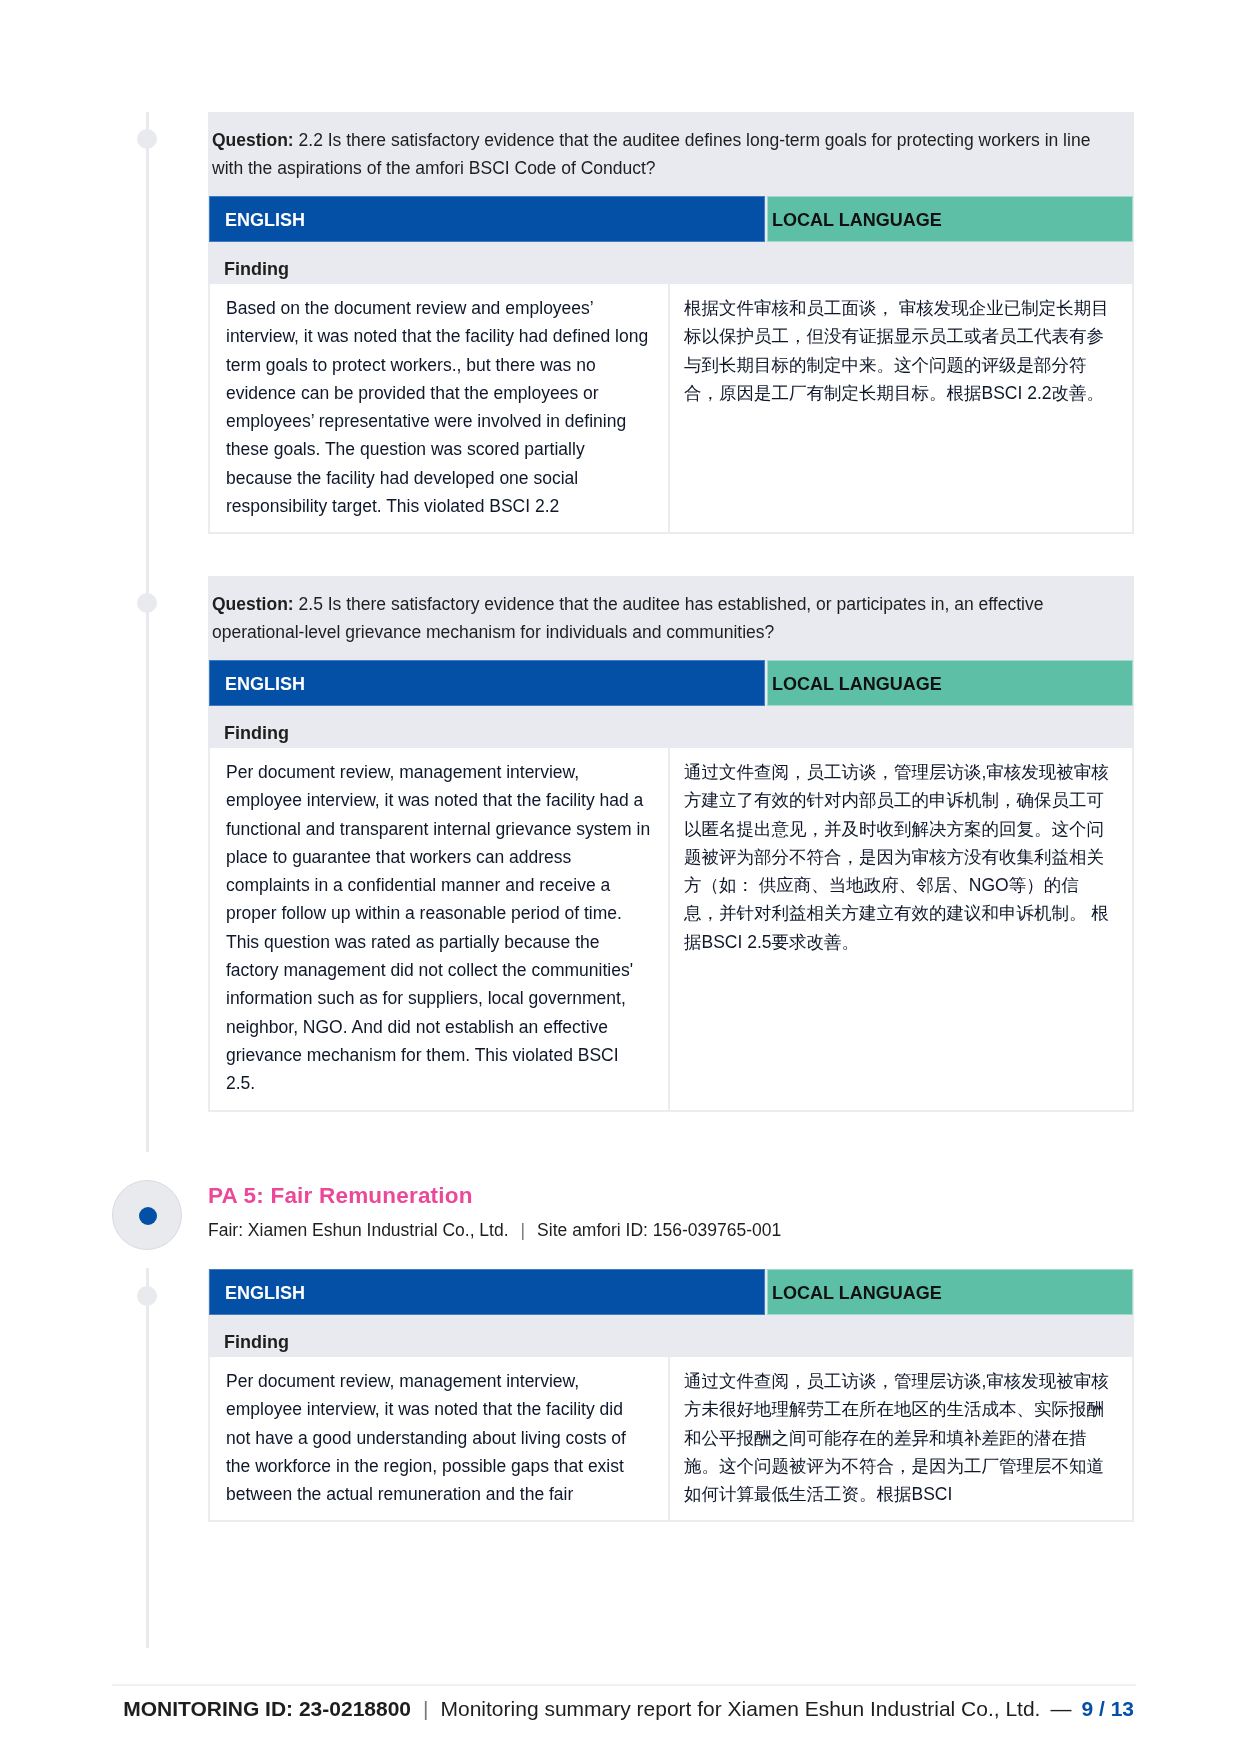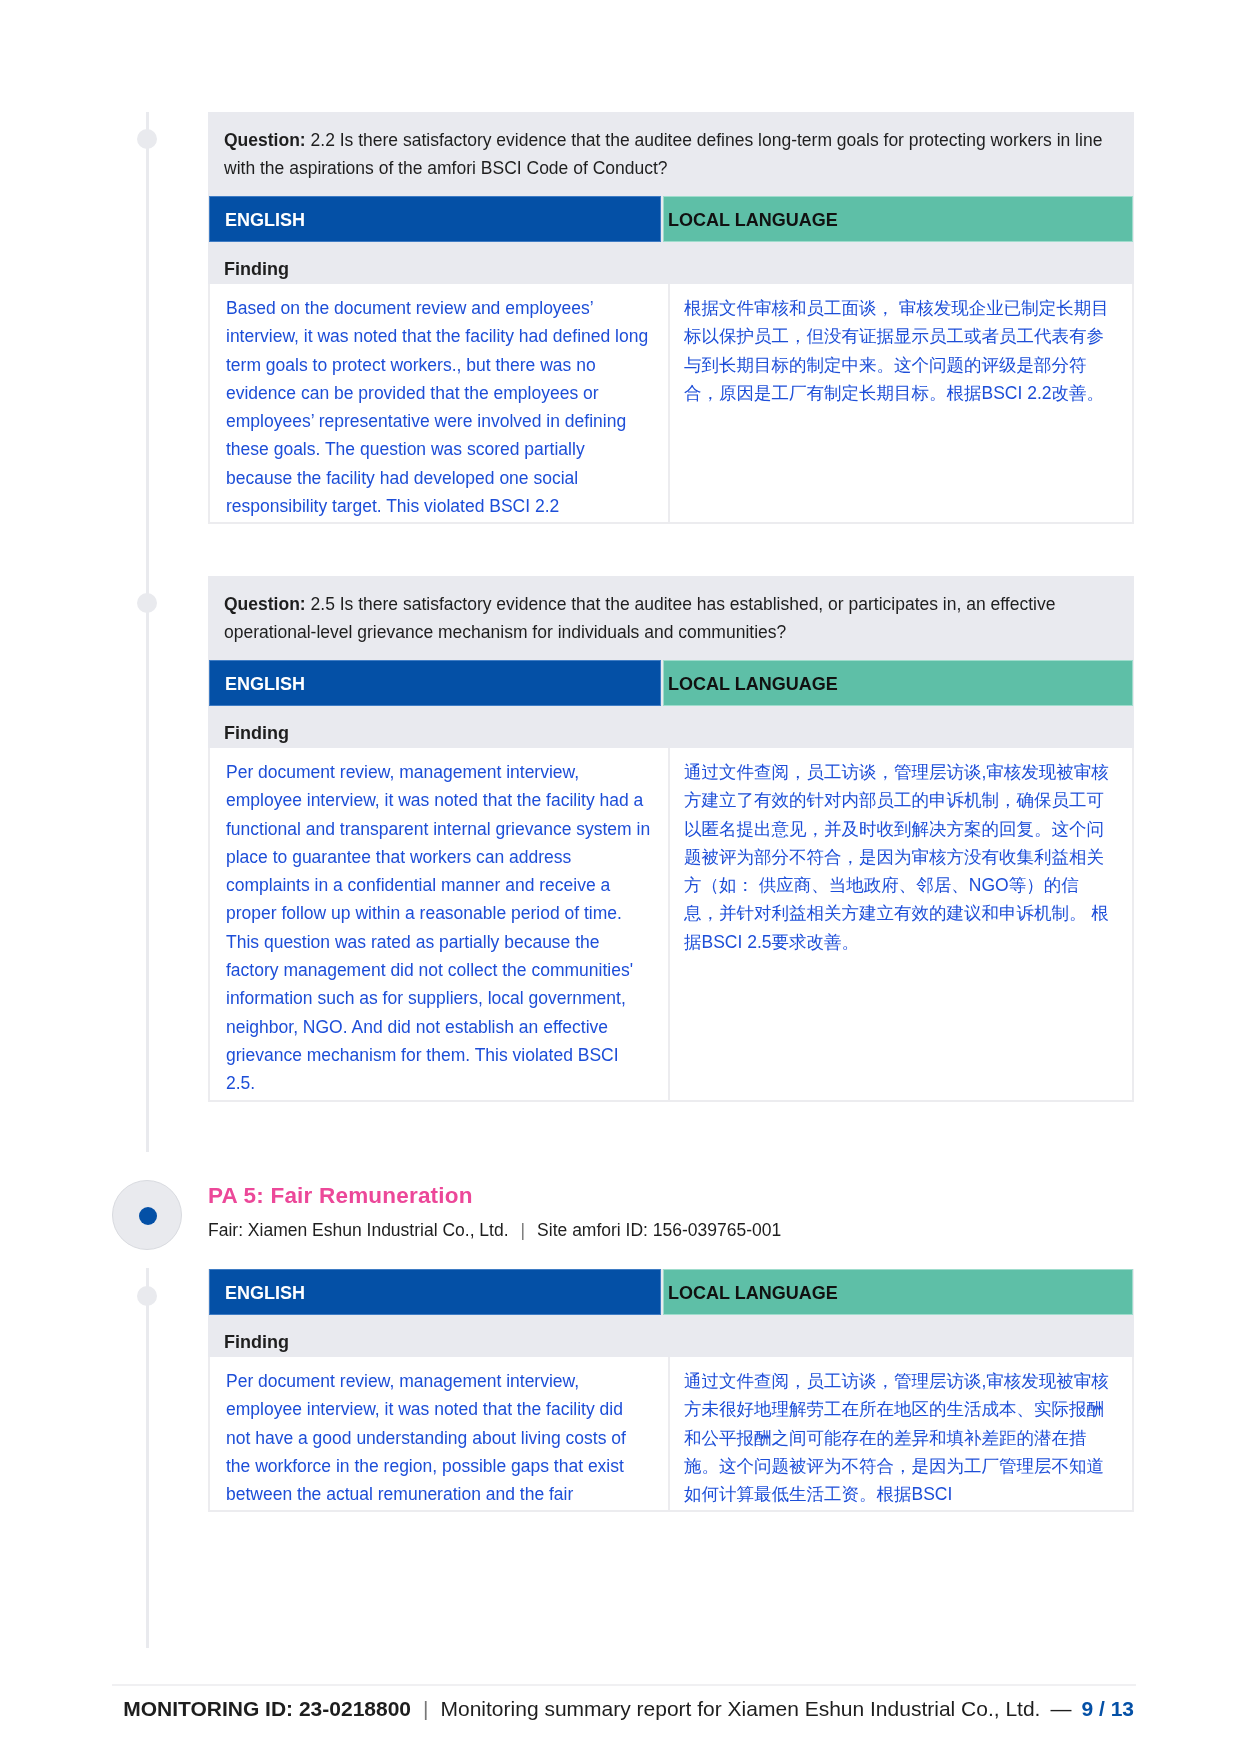--- a/index.html
+++ b/index.html
@@ -5,30 +5,30 @@
   html, body { margin:0; padding:0; background:#ffffff; }
   body { width:1240px; height:1753px; position:relative; overflow:hidden;
          font-family:"Liberation Sans", "DejaVu Sans", sans-serif; color:#1e1e1e; }
   .timeline-line { position:absolute; left:146px; width:3px; background:#e9eaee; }
   .dot-small { position:absolute; left:137px; width:20px; height:20px; border-radius:50%; background:#e9eaee; }
   .pa-circle { position:absolute; left:112px; top:1180px; width:70px; height:70px; border-radius:50%;
                background:#e9eaee; border:1px solid #d8dadf; box-sizing:border-box; }
   .pa-circle .inner { position:absolute; left:26px; top:26px; width:18px; height:18px; border-radius:50%; background:#0450a6; }
 
   .card { position:absolute; left:208px; width:926px; background:#fff; }
-  .q-head { background:#e9eaef; padding:14px 16px 14px 16px; font-size:17.5px; line-height:28px; }
+  .q-head { background:#e9eaef; padding:14px 16px 14px 4px; font-size:17.5px; line-height:28px; }
   .q-head b { font-weight:700; }
   .lang-row { display:flex; background:#e9eaef; padding:0 1px; }
-  .lang-en { width:452px; height:46px; background:#0450a6; color:#fff; font-weight:700; font-size:18px;
+  .lang-en { width:556px; height:46px; background:#0450a6; color:#fff; font-weight:700; font-size:18px;
              line-height:46px; padding-left:15px; box-sizing:border-box; border:1px solid #3f7cc4; }
   .lang-local { flex:1; height:46px; background:#5ebfa7; color:#111; font-weight:700; font-size:18px;
                 line-height:46px; padding-left:4px; box-sizing:border-box; margin-left:2px; border:1px solid #9fdccc; }
   .finding { background:#e9eaef; padding:0 16px; height:42px; line-height:54px; font-weight:700; font-size:18px; }
   .body-row { display:flex; border:2px solid #ececef; border-top:none; }
-  .col { box-sizing:border-box; padding:10px 16px 2px 16px; font-size:17.5px; line-height:28.3px; color:#1d4ed8; }
+  .col { box-sizing:border-box; padding:10px 16px 12px 16px; font-size:17.5px; line-height:28.3px; color:#0f172a; }
   .col-en { width:460px; border-right:2px solid #ececef; }
   .col-local { flex:1; padding-left:14px; padding-right:22px; }
 
   .pa-title { position:absolute; left:208px; top:1183px; font-size:22.5px; font-weight:700; color:#ec4899; letter-spacing:0.2px; }
   .pa-sub { position:absolute; left:208px; top:1220px; font-size:17.5px; color:#1e1e1e; }
   .pa-sub .sep { color:#777; margin:0 12px; }
 
   .footer-line { position:absolute; left:112px; top:1684px; width:1024px; height:2px; background:#f0f0f2; }
   .footer { position:absolute; right:106px; top:1697px; font-size:21px; line-height:24px; color:#1e1e1e; white-space:nowrap; }
   .footer .mid { font-weight:700; }

